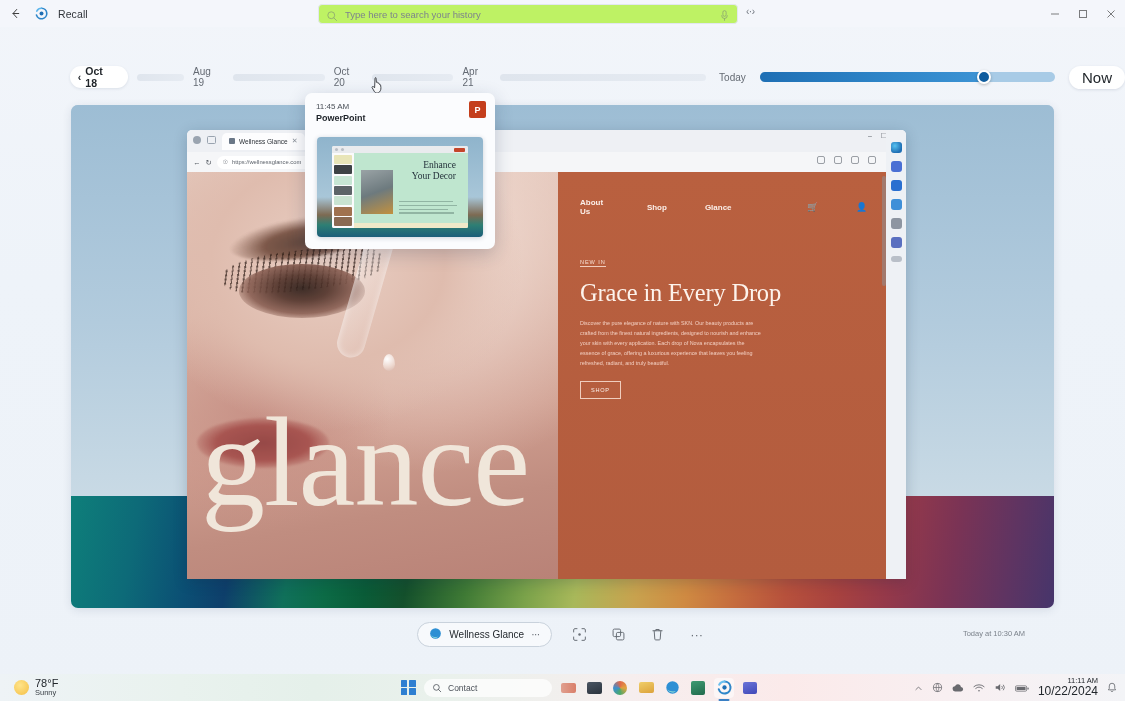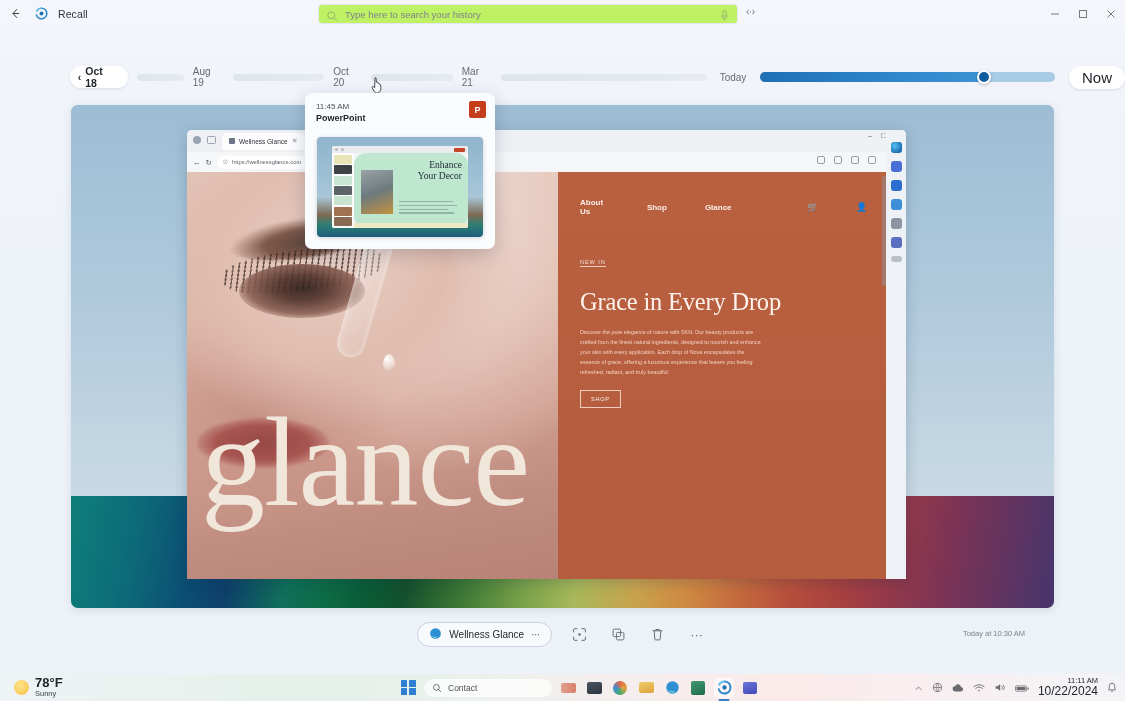--- a/index.html
+++ b/index.html
@@ -204,21 +204,21 @@
   .nav-row {
     display: flex; align-items: center; gap: 38px;
     padding: 26px 0 0 22px; color: #fbeee8; font-size: 8px; font-weight: bold;
   }
   .nav-row .spacer { flex: 1; }
   .nav-ic2 { color: #fbeee8; font-size: 9px; }
   .rail-body { padding: 34px 0 0 22px; width: 290px; }
   .newin { font-size: 5.6px; letter-spacing: .9px; color: #f5ddd2; border-bottom: .6px solid #f0cdbe; display: inline-block; padding-bottom: 1px; }
   .rail-h1 {
     font-family: "Liberation Serif", serif; font-size: 24.5px; color: #fdf3ec;
-    margin-top: 20px; letter-spacing: -.2px; white-space: nowrap;
+    margin-top: 11px; letter-spacing: -.2px; white-space: nowrap;
   }
   .rail-p {
     margin-top: 11px; width: 183px;
     font-size: 5.4px; line-height: 1.86; color: #f2cec0;
   }
   .shop-btn {
     margin-top: 13px; display: inline-block; padding: 5px 10px;
     border: .7px solid #f0cdbe; color: #fbeee8; font-size: 5.6px; letter-spacing: .7px;
     cursor: pointer;
   }
@@ -253,21 +253,21 @@
   .hc-slidewin {
     position: absolute; left: 15px; top: 9px; width: 136px; height: 82px;
     background: #f4f5f7; border-radius: 2px; overflow: hidden;
   }
   .hc-sw-bar { height: 7px; background: #e9ebee; display: flex; align-items: center; padding: 0 3px; gap: 3px; }
   .hc-sw-dot { width: 3px; height: 3px; border-radius: 50%; background: #b9bec5; }
   .hc-sw-red { position: absolute; right: 3px; top: 2px; width: 11px; height: 4px; background: #c4452a; border-radius: 1px; }
   .hc-sw-body { display: flex; height: 75px; }
   .hc-sw-rail { width: 22px; background: #fbfbfc; display: flex; flex-direction: column; gap: 1.5px; padding: 2px; }
   .hc-sw-thumb { height: 10px; border-radius: 1px; }
-  .hc-sw-slide { flex: 1; background: #bfe6cf; position: relative; padding: 7px 6px; border-radius: 12px; }
+  .hc-sw-slide { flex: 1; background: #bfe6cf; position: relative; padding: 7px 12px; }
   .hc-sw-photo { position: absolute; left: 7px; top: 17px; width: 32px; height: 44px; background: linear-gradient(160deg,#9aa3a6,#6d7a7e 50%,#c2913f 100%); }
   .hc-sw-h {
     font-family: "Liberation Serif", serif; font-size: 9.5px; color: #23303a;
     text-align: right; line-height: 1.15; margin-left: 36px;
   }
   .hc-sw-lines { position: absolute; left: 45px; bottom: 12px; right: 6px; }
   .hc-sw-lines i { display: block; height: 1.2px; background: rgba(60,90,80,.35); margin-bottom: 2.5px; }
   .hc-sw-foot { position: absolute; left: 0; bottom: 0; width: 100%; height: 5px; background: #f0e9c8; }
 
   
@@ -302,21 +302,21 @@
 
   
   .taskbar {
     position: absolute; left: 0; top: 674px; width: 1125px; height: 27px;
     background: linear-gradient(90deg,#eef3f6 0%,#e9f2ee 16%,#e5f0ea 28%,#eaf1ec 40%,#f6eeee 56%,#fbeaea 70%,#f8eff1 84%,#f3f4f7 100%);
     display: flex; align-items: center;
   }
   .weather { display: flex; align-items: center; gap: 6px; margin-left: 14px; }
   .sun { width: 15px; height: 15px; border-radius: 50%; background: radial-gradient(circle at 40% 35%,#ffe48a,#f4bf45); }
   .weather-txt { line-height: 1.08; }
-  .weather-t { font-size: 13px; color: #22272c; font-weight: bold; }
+  .weather-t { font-size: 11px; color: #22272c; font-weight: normal; }
   .weather-s { font-size: 7.5px; color: #3c4248; }
   .tb-center { position: absolute; left: 398px; top: 0; height: 27px; display: flex; align-items: center; gap: 6px; }
   .start-ic { width: 15px; height: 15px; display: grid; grid-template-columns: 1fr 1fr; grid-gap: 1.5px; }
   .start-ic i { background: #2e7fd1; border-radius: .5px; }
   .tb-search {
     display: flex; align-items: center; gap: 6px;
     width: 128px; height: 18px; border-radius: 9px;
     background: rgba(255,255,255,.72); padding: 0 8px;
     font-size: 8.5px; color: #4c525a; cursor: pointer;
   }
@@ -390,21 +390,21 @@
     <div style="width:71px"></div>
     <div class="tl-chip">
       <span>‹</span>
       <span>Oct 18</span>
     </div>
     <div class="tl-seg" style="width:48px"></div>
     <div class="tl-date">Aug 19</div>
     <div class="tl-seg" style="width:93px"></div>
     <div class="tl-date">Oct 20</div>
     <div class="tl-seg" style="width:83px"></div>
-    <div class="tl-date">Mar 21</div>
+    <div class="tl-date">Apr 21</div>
     <div class="tl-seg" style="width:209px"></div>
     <div class="tl-today">Today</div>
     <div class="slider-track">
       <div class="slider-fill"></div>
       <div class="slider-thumb"></div>
     </div>
     <div class="now-btn">Now</div>
   </div>
 
   <div class="cursor-arrow">

